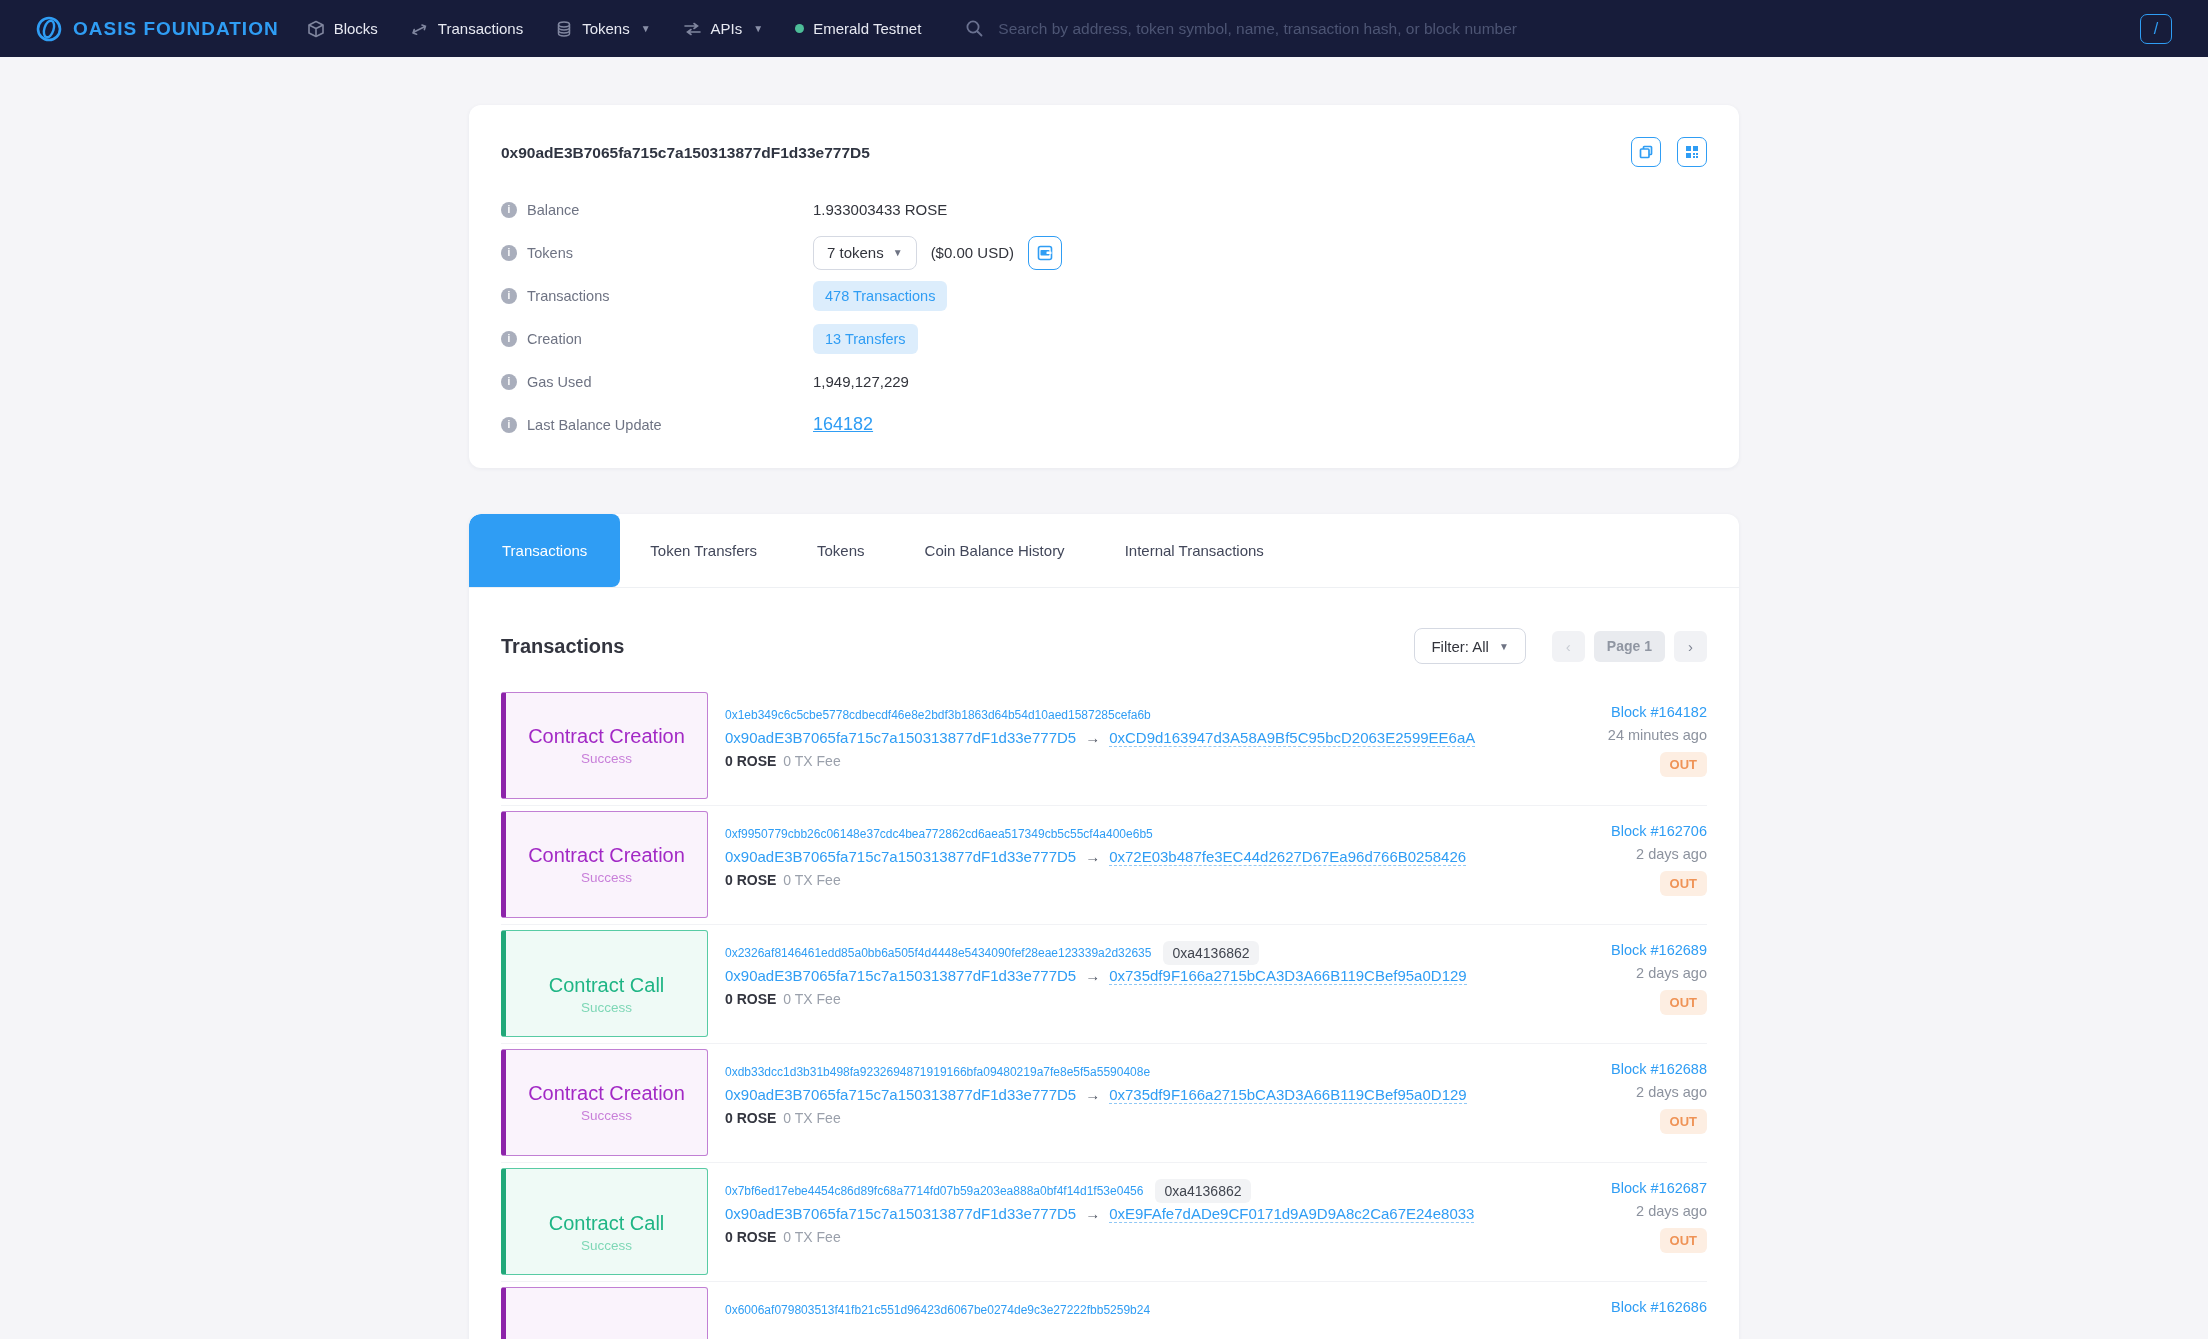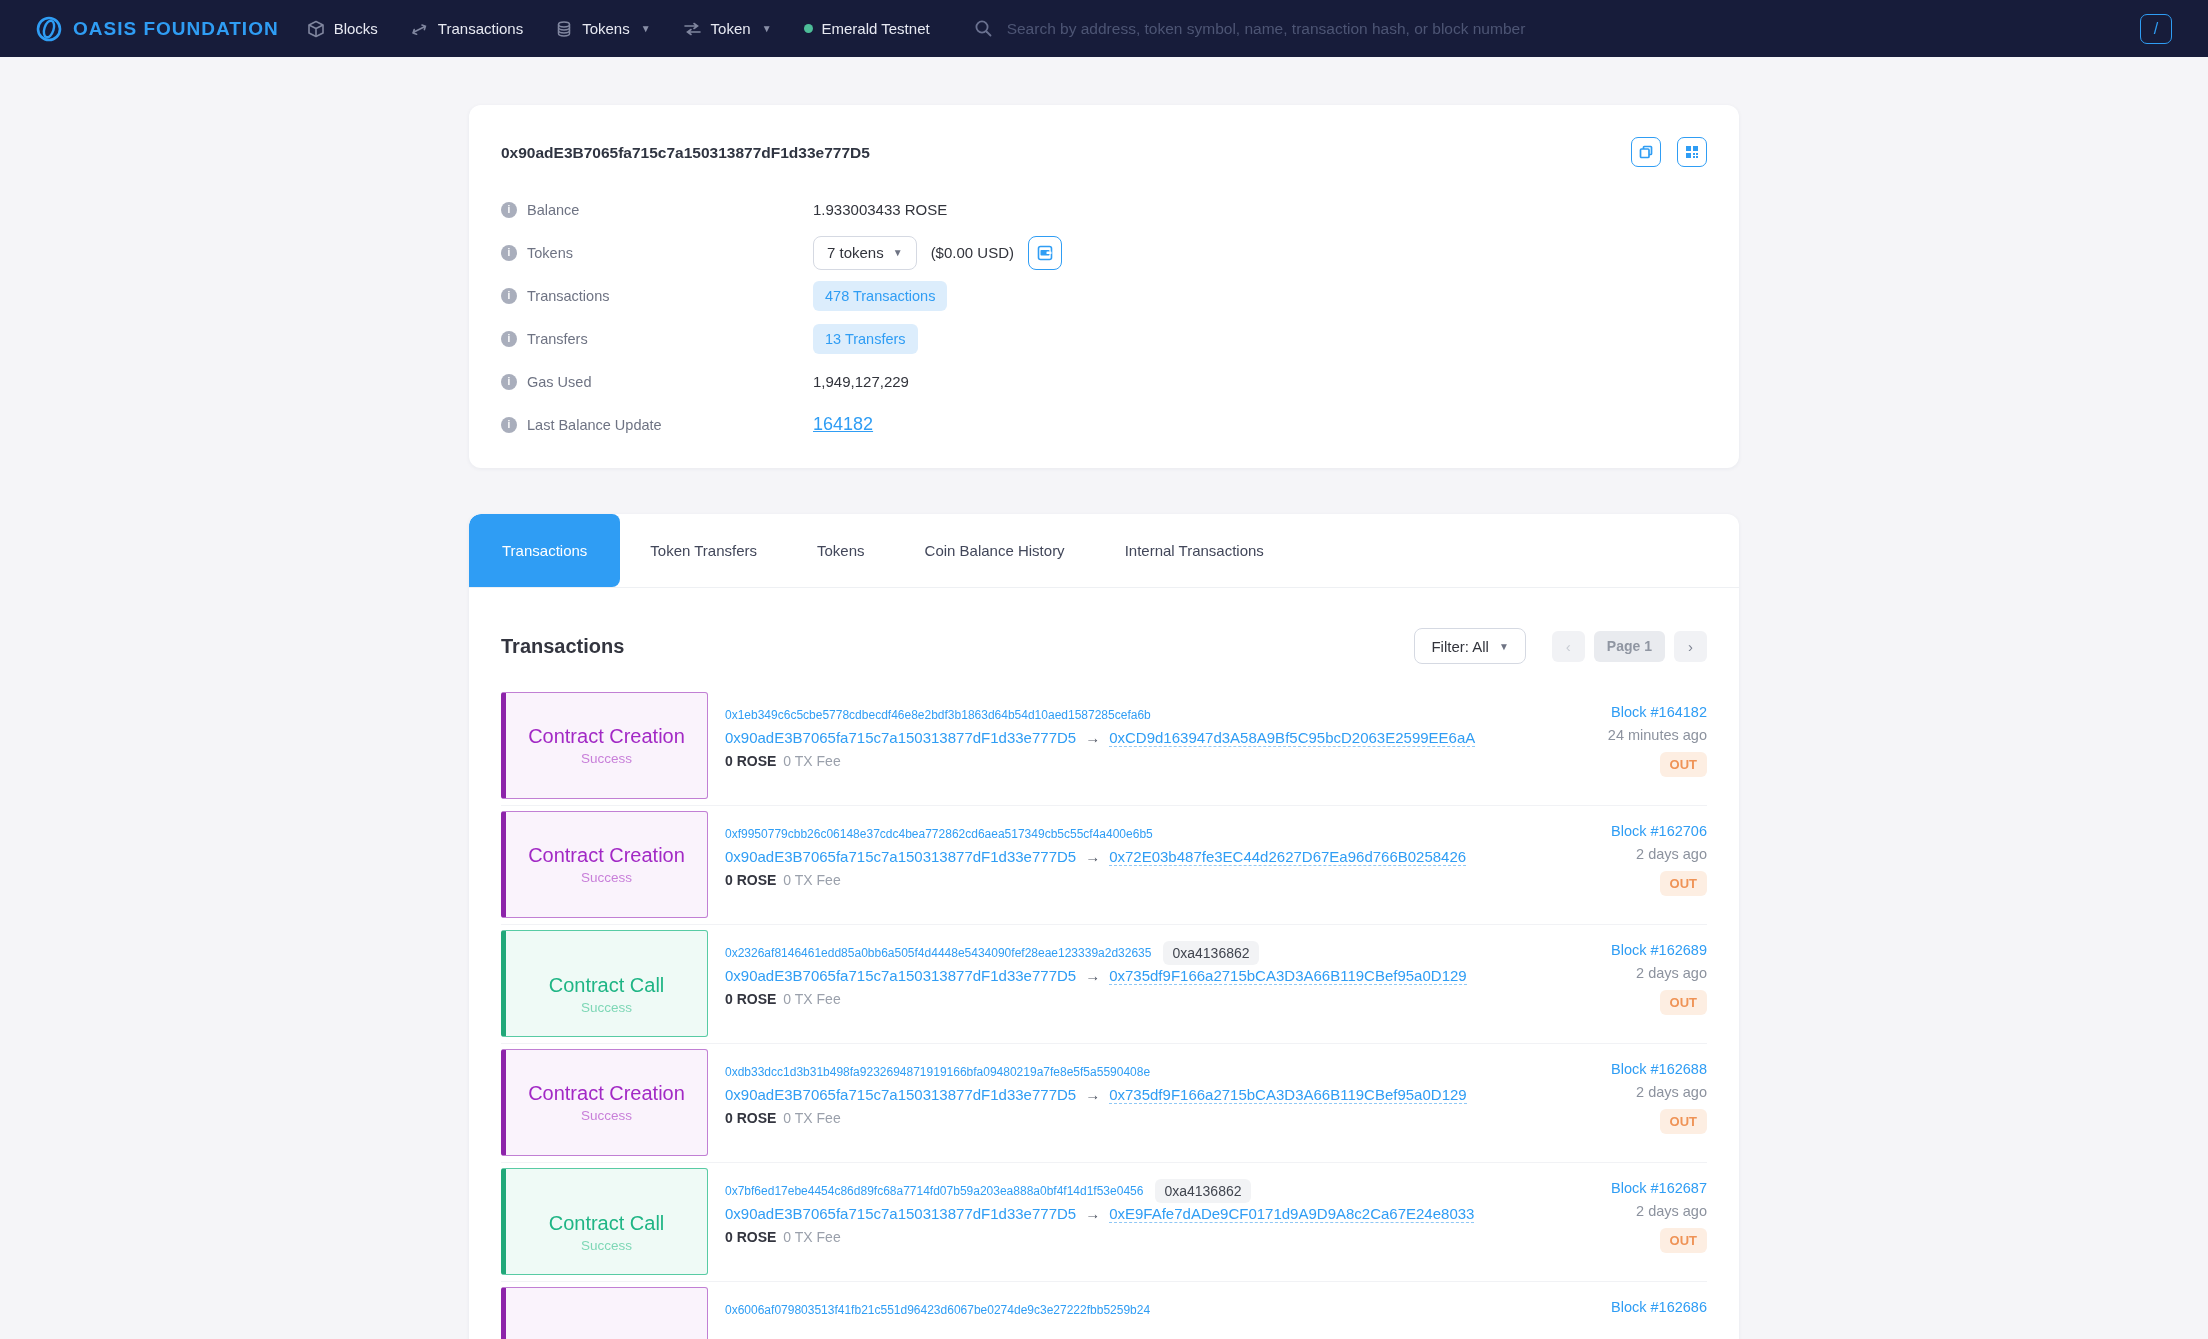--- a/index.html
+++ b/index.html
@@ -200,21 +200,21 @@
       </span>
       <span class="nav-label">Tokens</span>
       <span class="nav-caret">▼</span>
     </div>
     <div class="nav-item">
       <span class="nav-ic">
         <svg width="19" height="18" viewBox="0 0 19 18" fill="none" stroke="currentColor" stroke-width="1.6" stroke-linecap="round">
           <path d="M2 6h12M11 3.5 14.5 6 11 8.5M17 12H5M8 9.5 4.5 12 8 14.5"></path>
         </svg>
       </span>
-      <span class="nav-label">Token</span>
+      <span class="nav-label">APIs</span>
       <span class="nav-caret">▼</span>
     </div>
     <div class="nav-item">
       <span class="net-dot"></span>
       <span class="nav-label">Emerald Testnet</span>
     </div>
   </nav>
 
   <div class="search-wrap">
     <span class="search-icon">
@@ -290,21 +290,21 @@
           <span>Transactions</span>
         </div>
         <div class="detail-value">
           <a class="chip">478 Transactions</a>
         </div>
       </div>
 
       <div class="detail-row">
         <div class="detail-label">
           <span class="info-icon">i</span>
-          <span>Transfers</span>
+          <span>Creation</span>
         </div>
         <div class="detail-value">
           <a class="chip">13 Transfers</a>
         </div>
       </div>
 
       <div class="detail-row">
         <div class="detail-label">
           <span class="info-icon">i</span>
           <span>Gas Used</span>

